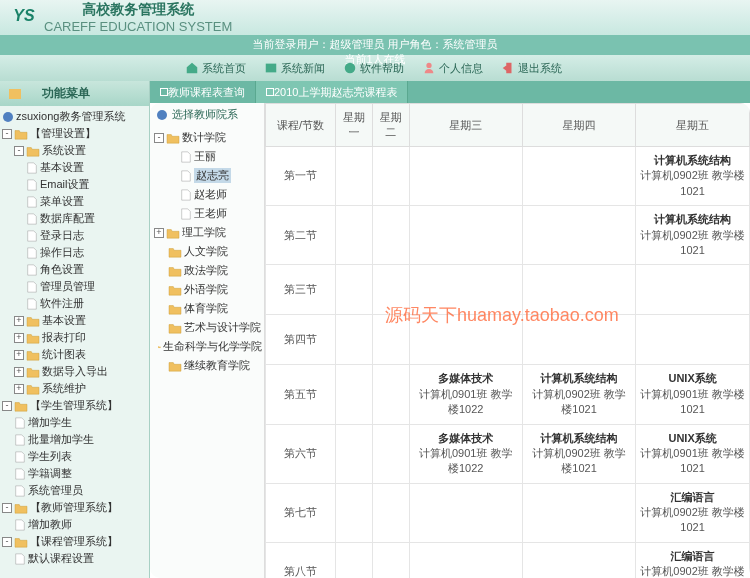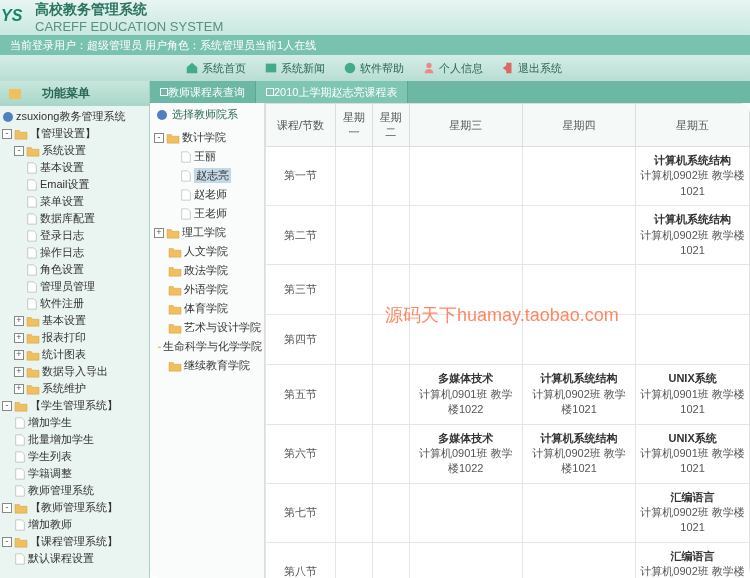--- a/index.html
+++ b/index.html
@@ -1,21 +1,21 @@
 <!DOCTYPE html>
 <html><head>
 <meta charset="utf-8">
 <style>
 * { margin: 0; padding: 0; box-sizing: border-box; }
 body { font-family: "Microsoft YaHei", SimSun, sans-serif; font-size: 12px; background: #f0f9f7; color: #333; width: 750px; height: 578px; overflow: hidden; }
-.header { background: linear-gradient(#e8f5f2, #c8e8e0); height: 35px; display: flex; align-items: center; padding: 0 1px; }
+.header { background: linear-gradient(#e8f5f2, #c8e8e0); height: 35px; display: flex; align-items: center; padding: 0 10px; text-align: center; }
 .logo { display: flex; align-items: center; gap: 6px; }
 .logo-icon { width: 28px; height: 22px; font-weight: bold; font-style: italic; color: #1a8268; font-size: 16px; }
 .logo-text { font-size: 14px; font-weight: bold; color: #2a7560; }
-.userbar { background: #7ac2b0; color: #fff; height: 20px; padding: 2px 10px; font-size: 11px; display: flex; align-items: center; }
+.userbar { background: #7ac2b0; color: #fff; height: 20px; padding: 2px 10px; font-size: 11px; display: flex; justify-content: space-between; align-items: center; flex-direction: column; }
 .menubar { background: linear-gradient(#d4ede6, #b8ddd2); height: 26px; display: flex; align-items: center; padding: 0 180px 0 0; justify-content: flex-end; gap: 2px; }
 .menu-item { padding: 3px 8px; display: flex; align-items: center; gap: 3px; cursor: pointer; color: #2a6655; font-size: 11px; }
 .menu-icon { width: 14px; height: 14px; display: inline-block; }
 .body-wrap { display: flex; height: 497px; }
 .left-panel { width: 150px; background: #eaf5f1; border-right: 1px solid #a8d0c4; overflow: hidden; }
 .panel-title { background: linear-gradient(#c8e6dc, #a8d6c8); padding: 4px 8px; font-weight: bold; color: #2a6655; display: flex; align-items: center; gap: 20px; font-size: 12px; }
 .tree { padding: 2px; overflow-y: auto; height: 470px; font-size: 11px; }
 .tree-node { padding: 1px 0 1px 2px; display: flex; align-items: center; gap: 2px; white-space: nowrap; cursor: pointer; }
 .tree-node.level1 { padding-left: 0px; }
 .tree-node.level2 { padding-left: 12px; }
@@ -243,21 +243,21 @@
         <div class="tree-node level2">
           <svg class="tree-file" viewBox="0 0 12 14">
             <path class="file-svg" d="M1 1h7l3 3v9H1z"></path>
           </svg>
           <span>学籍调整</span>
         </div>
         <div class="tree-node level2">
           <svg class="tree-file" viewBox="0 0 12 14">
             <path class="file-svg" d="M1 1h7l3 3v9H1z"></path>
           </svg>
-          <span>教师管理系统</span>
+          <span>系统管理员</span>
         </div>
         <div class="tree-node level1">
           <span class="tree-toggle">-</span>
           <svg class="tree-folder" viewBox="0 0 16 14">
             <path class="folder-svg" d="M1 3h5l1 2h8v8H1z"></path>
           </svg>
           <span>【教师管理系统】</span>
         </div>
         <div class="tree-node level2">
           <svg class="tree-file" viewBox="0 0 12 14">

